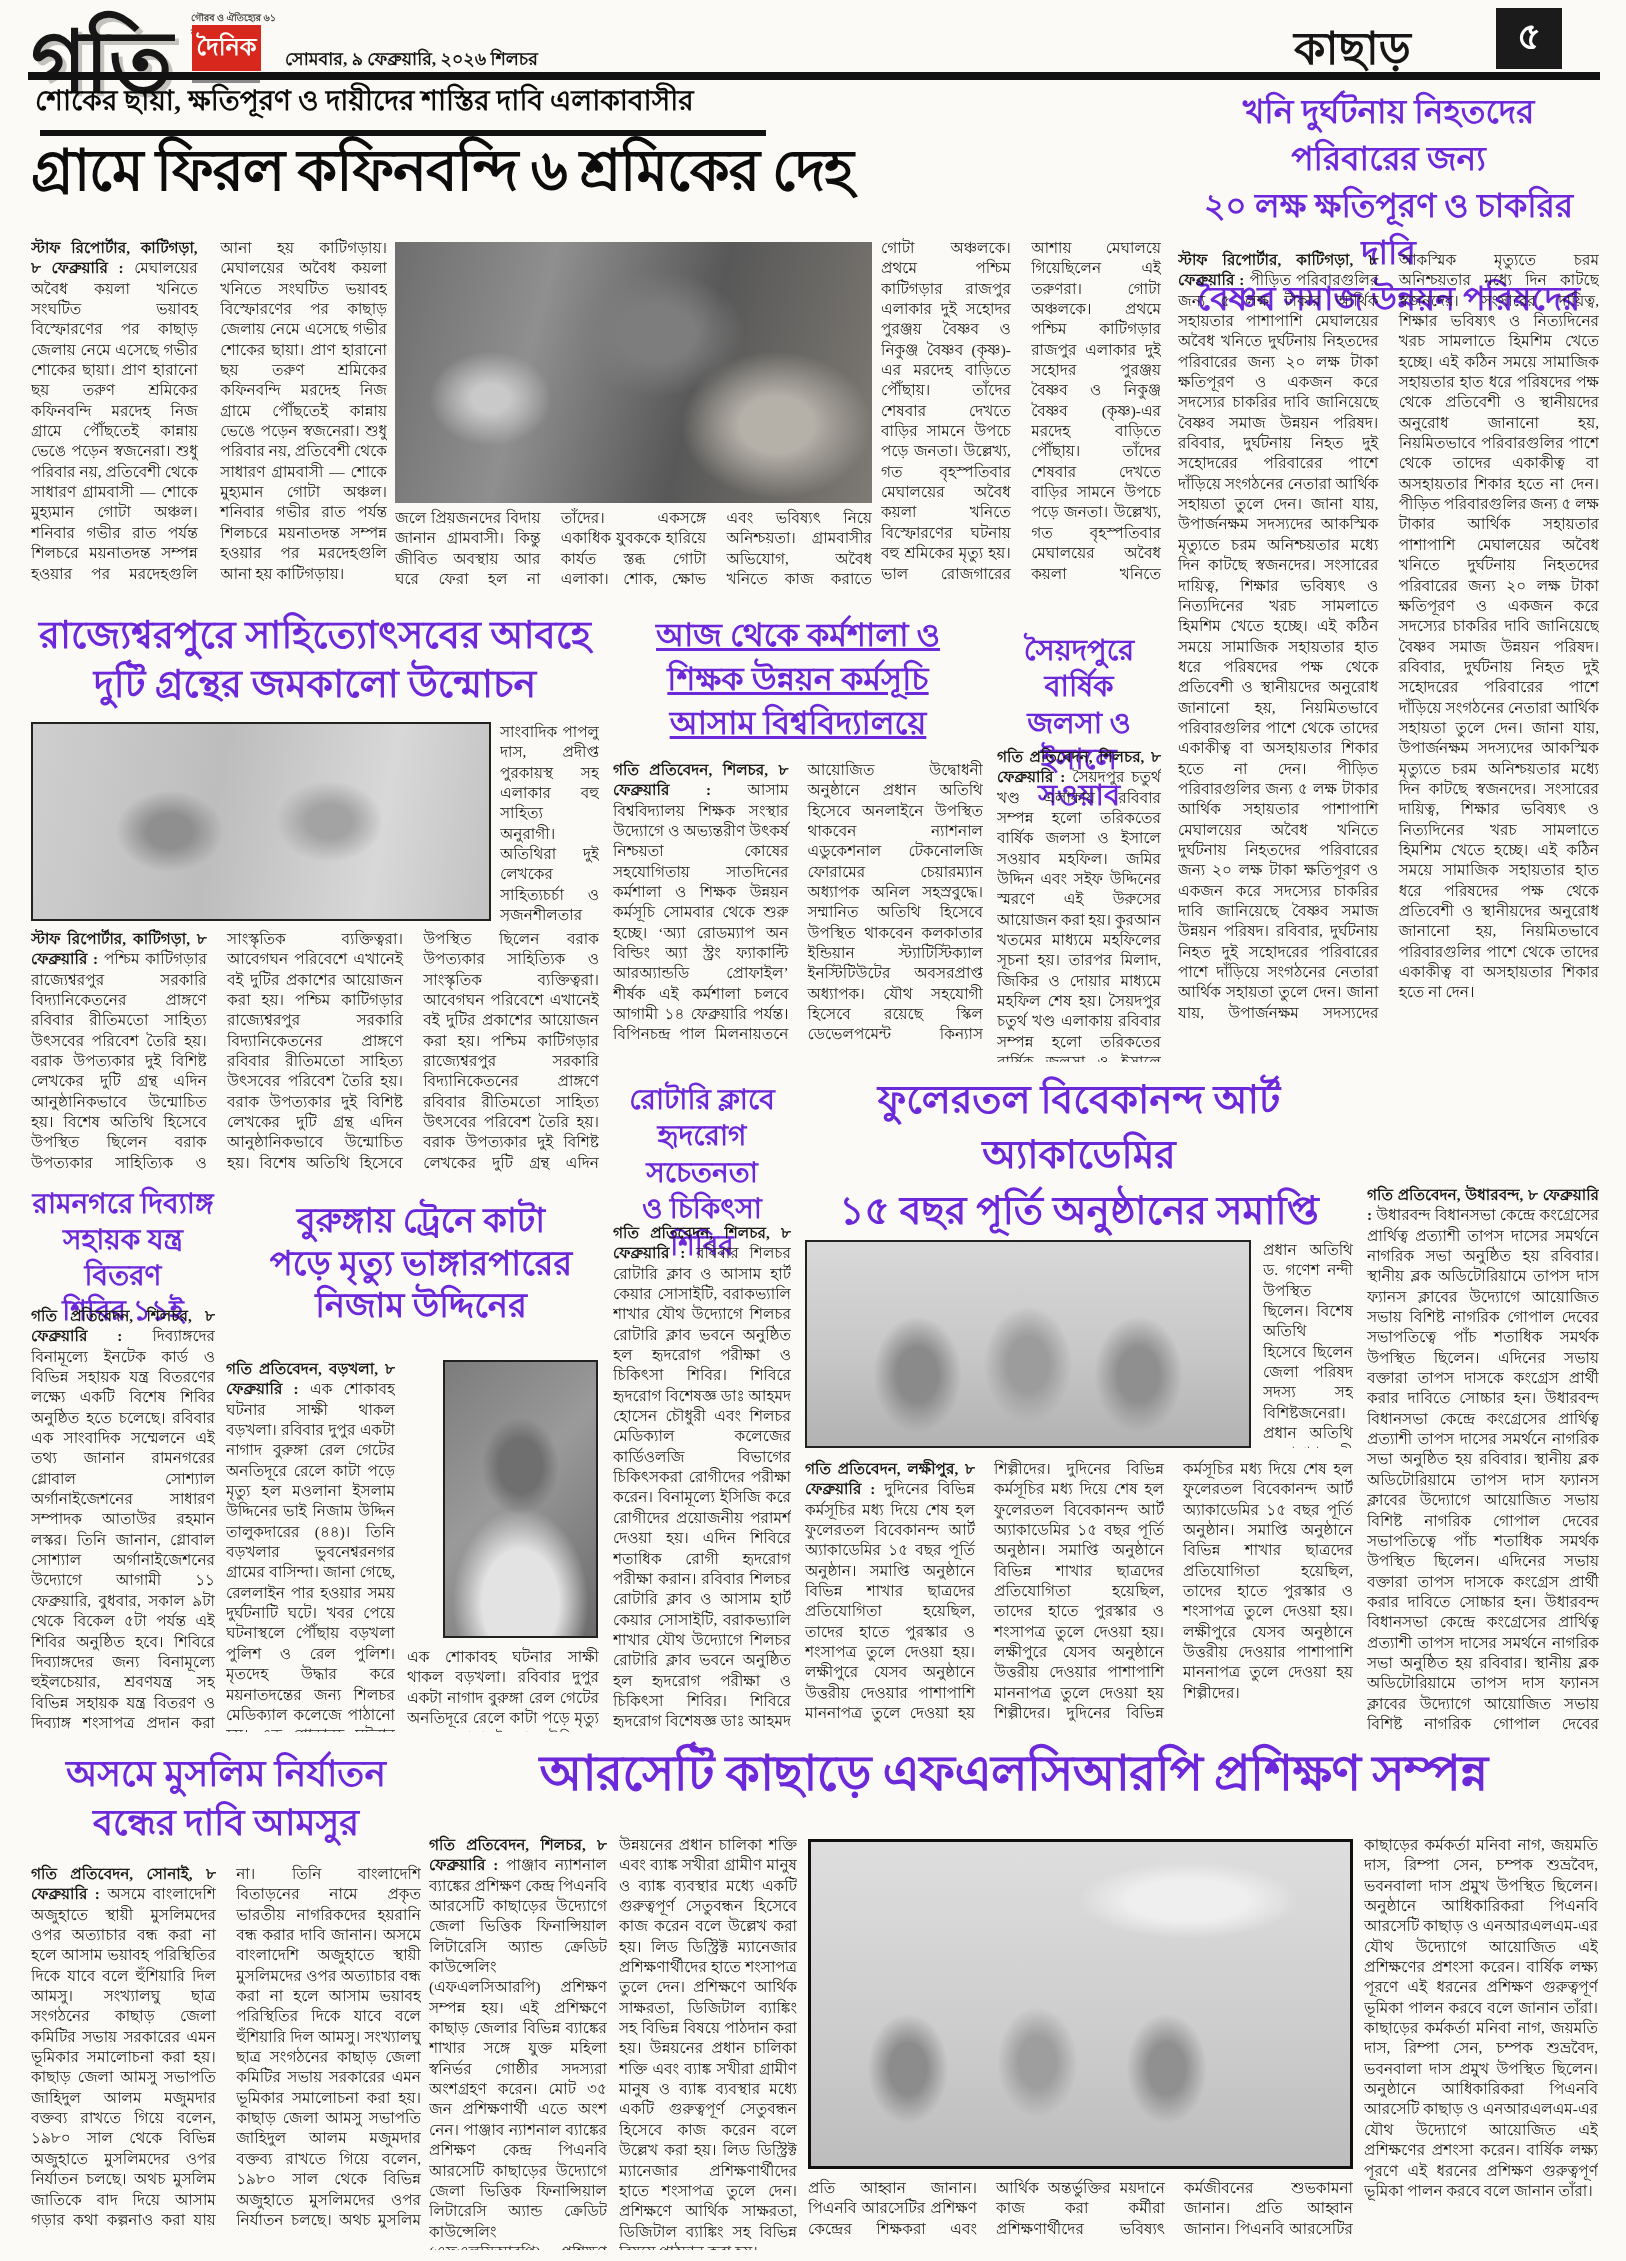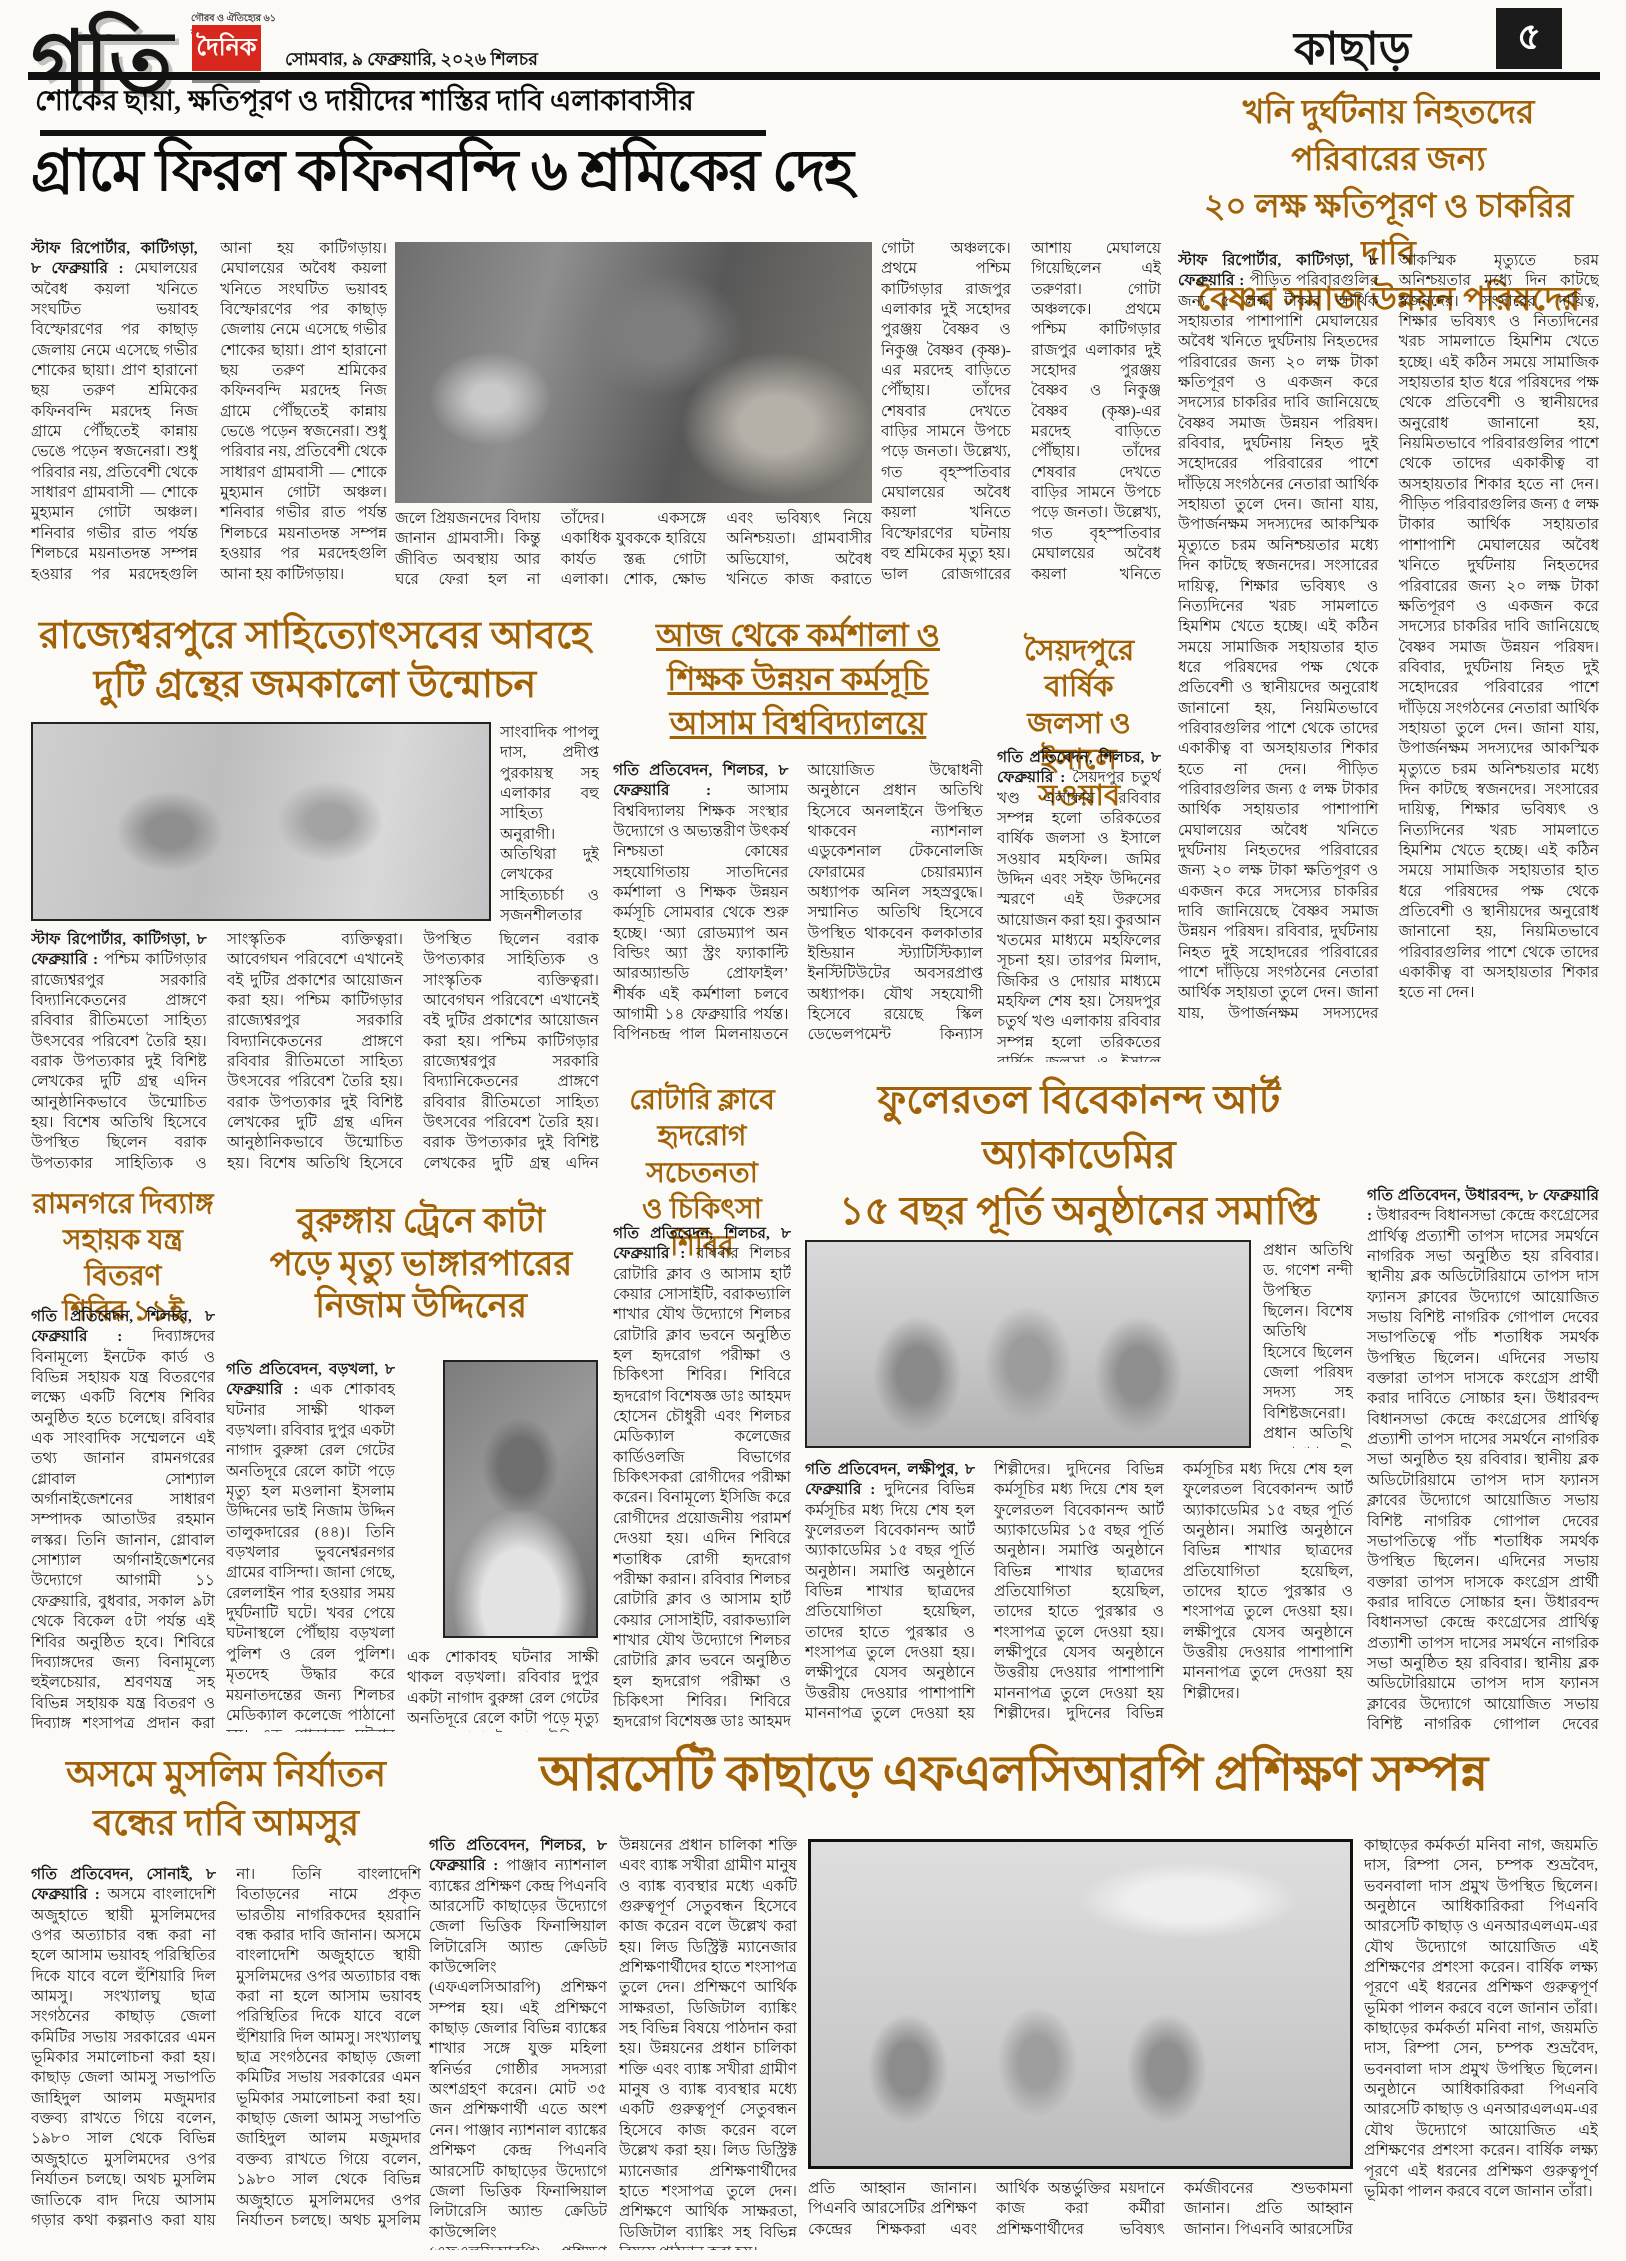--- a/index.html
+++ b/index.html
@@ -1,19 +1,19 @@
 <!DOCTYPE html>
 <html lang="bn" style="font-size:9px"><head>
 <meta charset="utf-8">
 <style>
   html,body{margin:0;padding:0;background:#e8e6e0;}
   .page{position:relative;width:1627px;height:2261px;background:#fbfaf6;overflow:hidden;
         font-family:"Liberation Serif","DejaVu Serif",serif;color:#161616;}
   .abs{position:absolute;}
-  .hl{font-weight:bold;text-align:center;color:#a16207;line-height:1.12;}
+  .hl{font-weight:bold;text-align:center;color:#6d28d9;line-height:1.12;}
   .hl-left{font-weight:bold;color:#0c0c0c;line-height:1.1;text-align:left;}
   .body{font-size:15.3px;line-height:1.33;text-align:justify;overflow:hidden;color:#1b1b1b;}
   .byl{font-weight:bold;}
   .photo{background:#9a9a9a;overflow:hidden;}
   .rule{background:#111;}
   .pagebox{background:#1b1b1b;color:#fff;display:flex;align-items:center;justify-content:center;}
   .redbox{background:#d8281e;color:#fff;display:flex;align-items:center;justify-content:center;font-weight:bold;}
   .tinybar{background:#8a8a8a;height:2.8px;}
   
   .ph-crowd{background:

